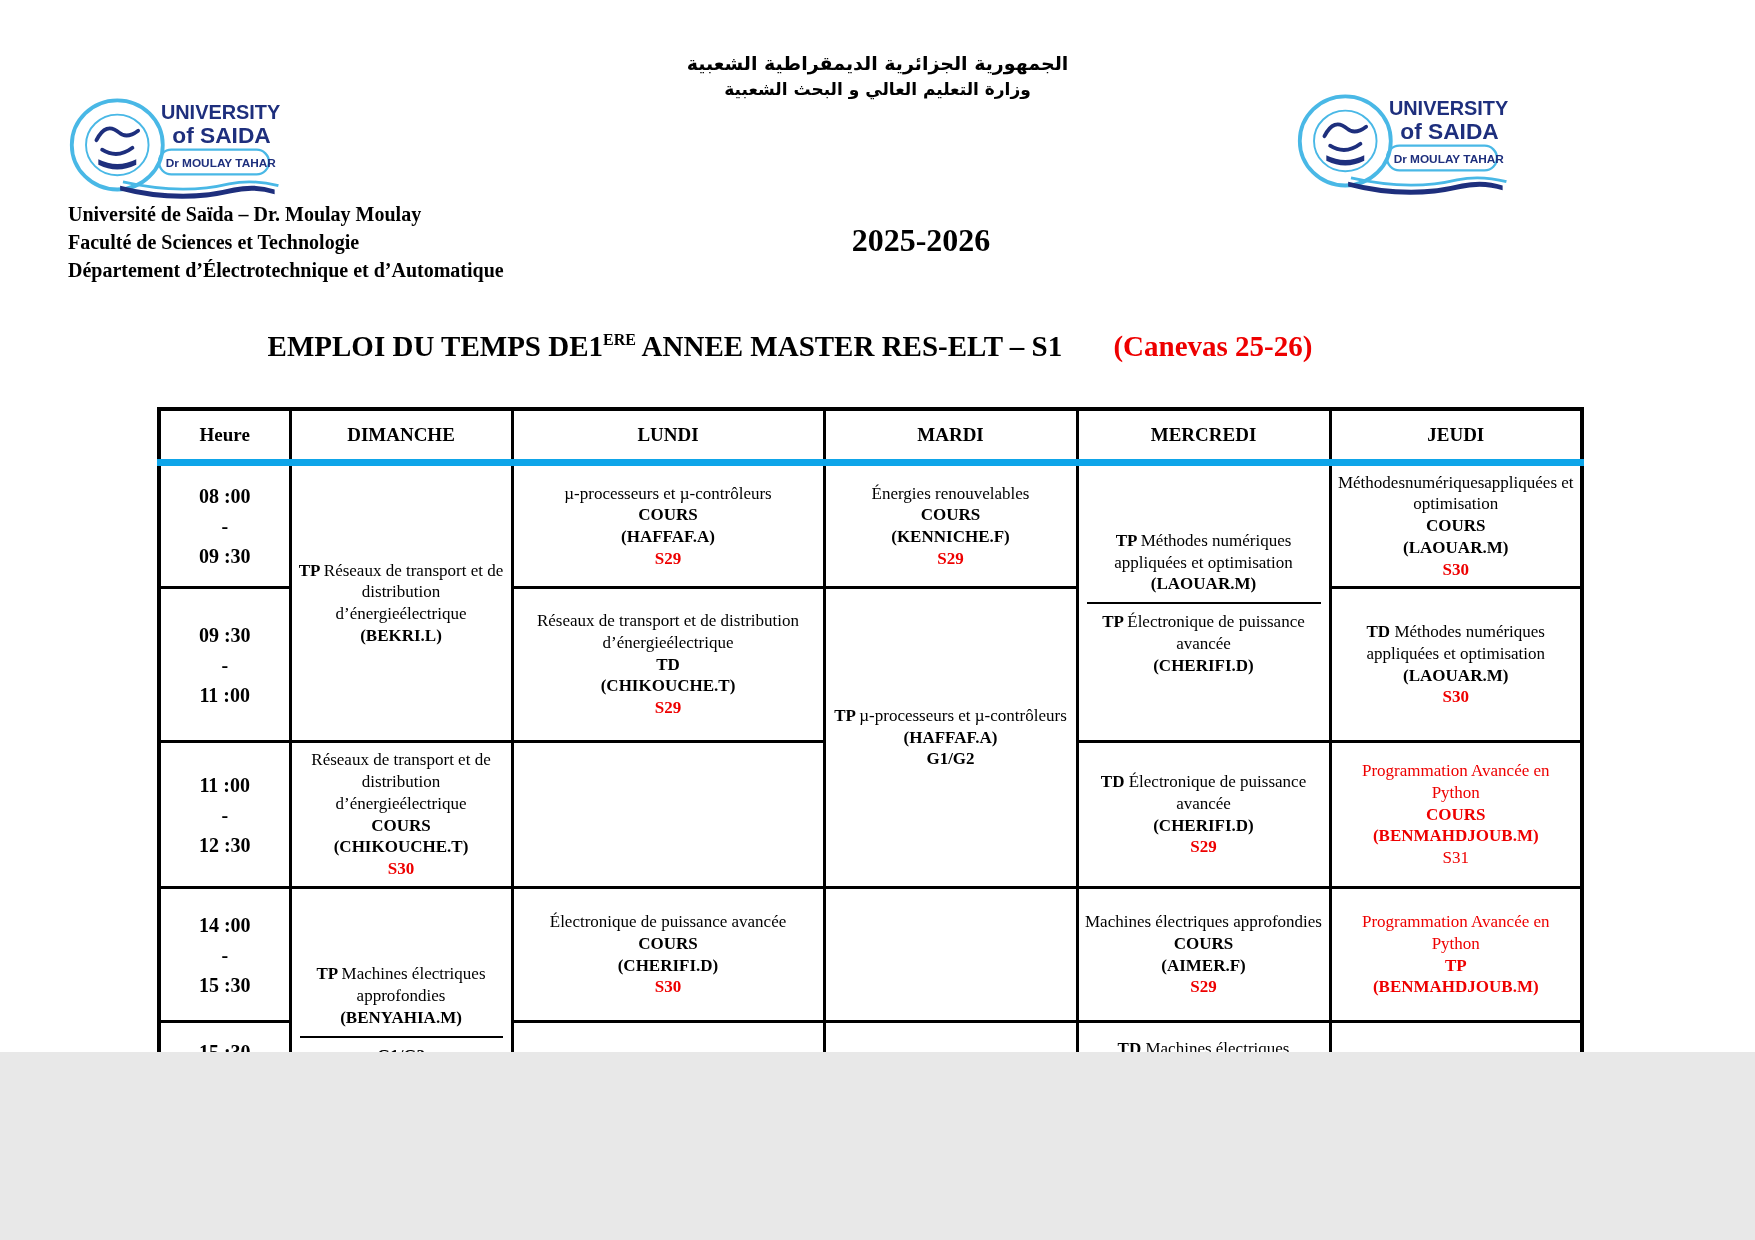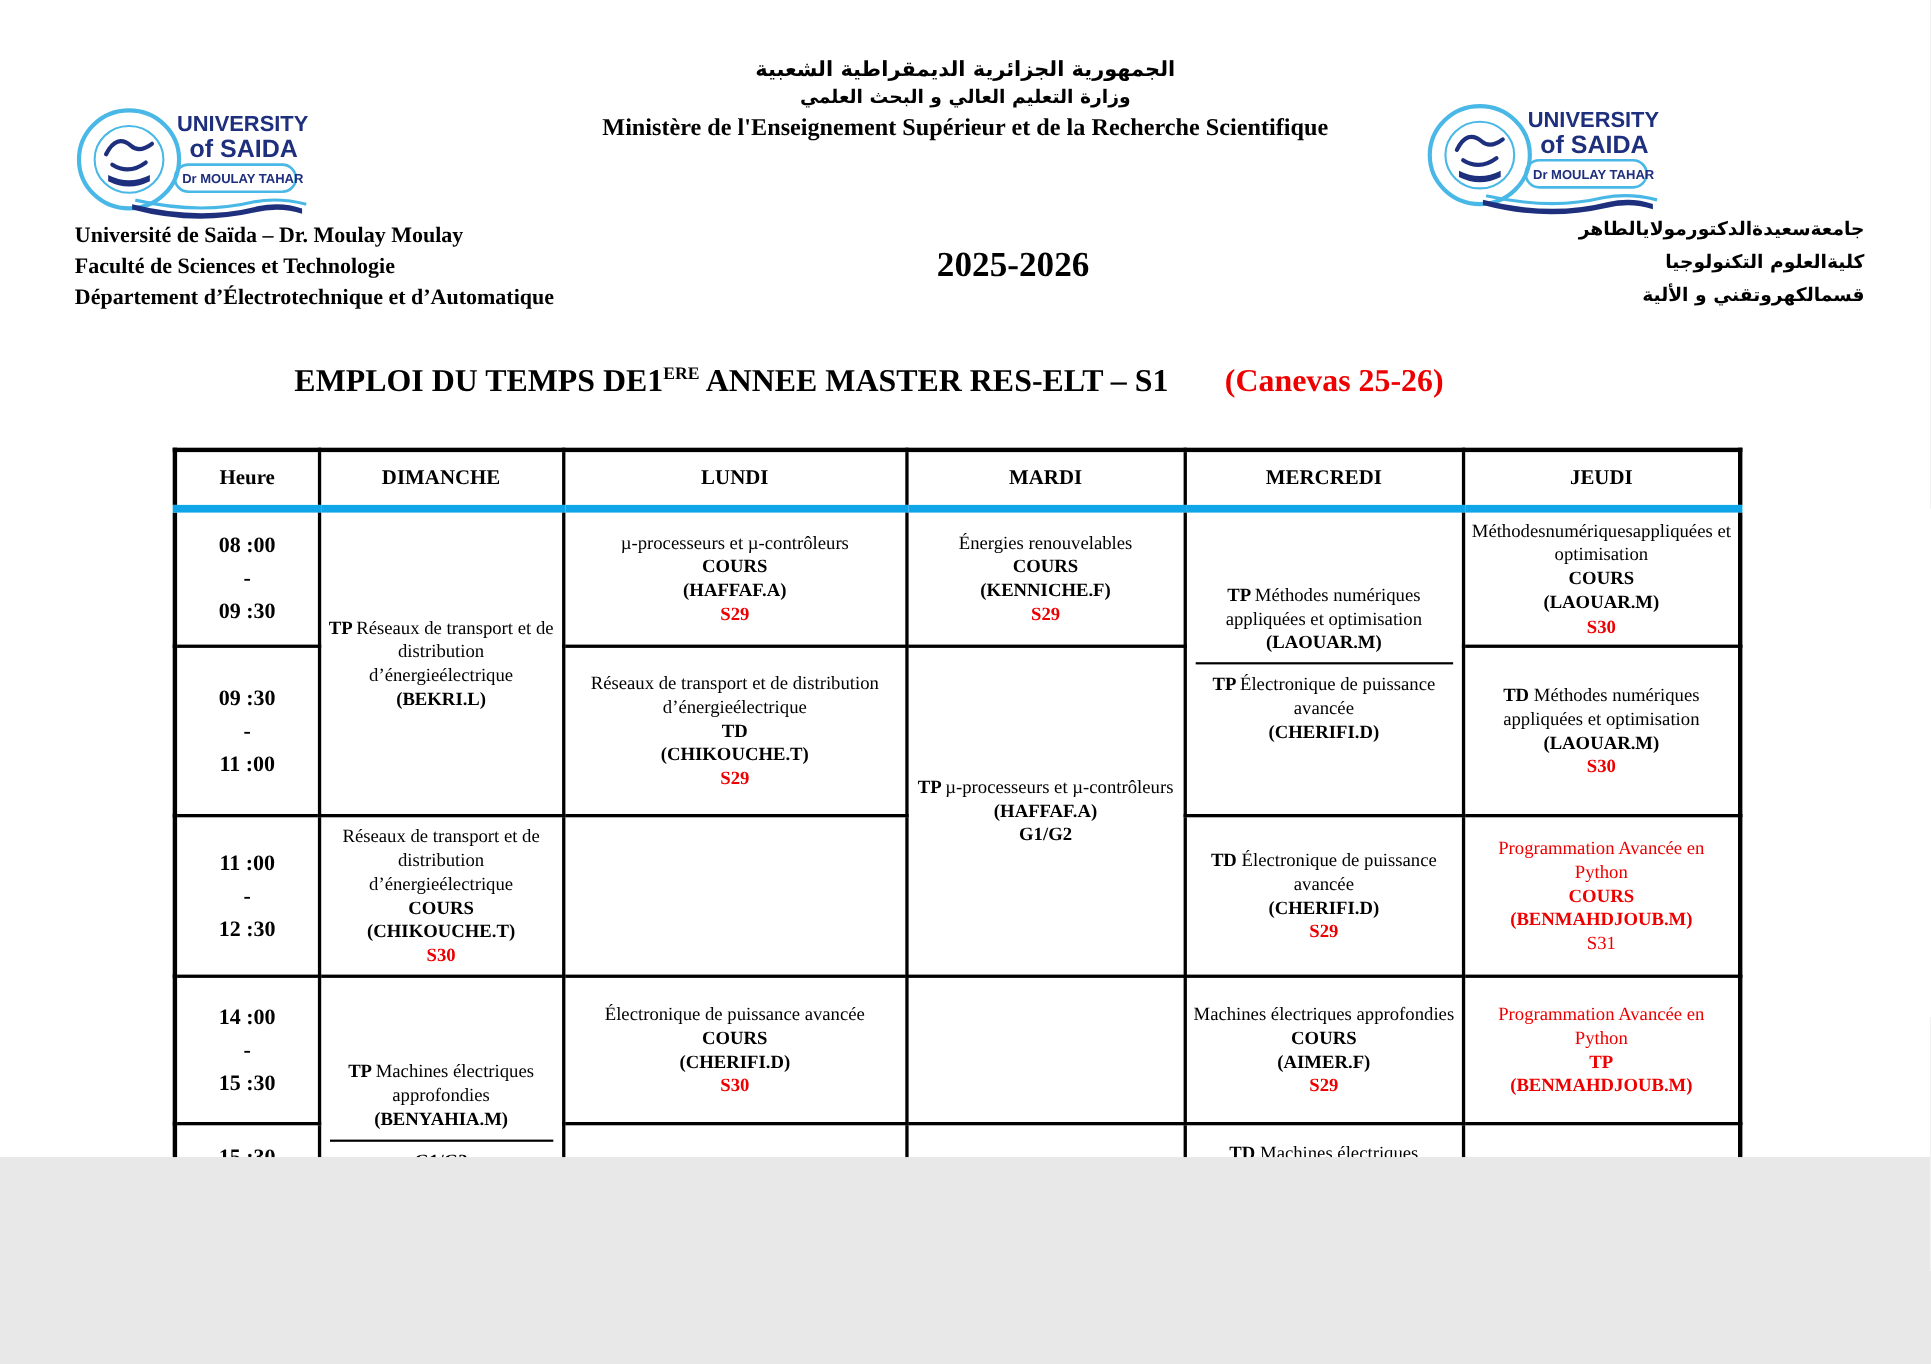--- a/index.html
+++ b/index.html
@@ -51,22 +51,21 @@
   .legend .lab{font-family:"Liberation Sans","DejaVu Sans",sans-serif;font-size:18px;
                line-height:28px;padding-left:10px;text-align:left;background:#fff;}
 </style>
 </head>
 <body>
 
 <div class="page">
 
   <div class="gov">
     <div class="ar" dir="rtl">الجمهورية الجزائرية الديمقراطية الشعبية</div>
-    <div class="ar2" dir="rtl">وزارة التعليم العالي و البحث العلمي</div>
-    <div class="fr2">Ministère de l'Enseignement Supérieur et de la Recherche Scientifique</div>
+    <div class="ar2" dir="rtl">وزارة التعليم العالي و البحث الشعبية</div>
   </div>
 
   <svg class="logo logo-l" viewBox="0 0 230 112">
     <g>
       <ellipse cx="52" cy="57" rx="48" ry="47" fill="none" stroke="#49b8e6" stroke-width="4"></ellipse>
       <ellipse cx="52" cy="57" rx="33" ry="32" fill="none" stroke="#49b8e6" stroke-width="2"></ellipse>
       <path d="M30 52 Q40 32 54 44 Q62 51 74 42 M36 62 Q52 72 68 60" stroke="#1e2f7d" stroke-width="4" fill="none" stroke-linecap="round"></path>
       <path d="M32 72 Q52 82 72 72 L72 78 Q52 88 32 78 Z" fill="#1e2f7d"></path>
     </g>
     <text x="98" y="30" class="lg1">UNIVERSITY</text>
@@ -93,25 +92,20 @@
   </svg>
 
   <div class="uni-block">
     <div>Université de Saïda – Dr. Moulay Moulay</div>
     <div>Faculté de Sciences et Technologie</div>
     <div>Département d’Électrotechnique et d’Automatique</div>
   </div>
 
   <div class="year">2025-2026</div>
 
-  <div class="ar-block" dir="rtl">
-    <div>جامعةسعيدةالدكتورمولايالطاهر</div>
-    <div>كليةالعلوم التكنولوجيا</div>
-    <div>قسمالكهروتقني و الألية</div>
-  </div>
 
   <div class="title">
     <span>EMPLOI DU TEMPS DE1</span><sup>ERE</sup><span> ANNEE MASTER RES-ELT – S1 </span><span class="red">(Canevas 25-26)</span>
   </div>
 
   <table class="tt">
     <colgroup>
       <col style="width:131px">
         <col style="width:222px">
         <col style="width:312px">

